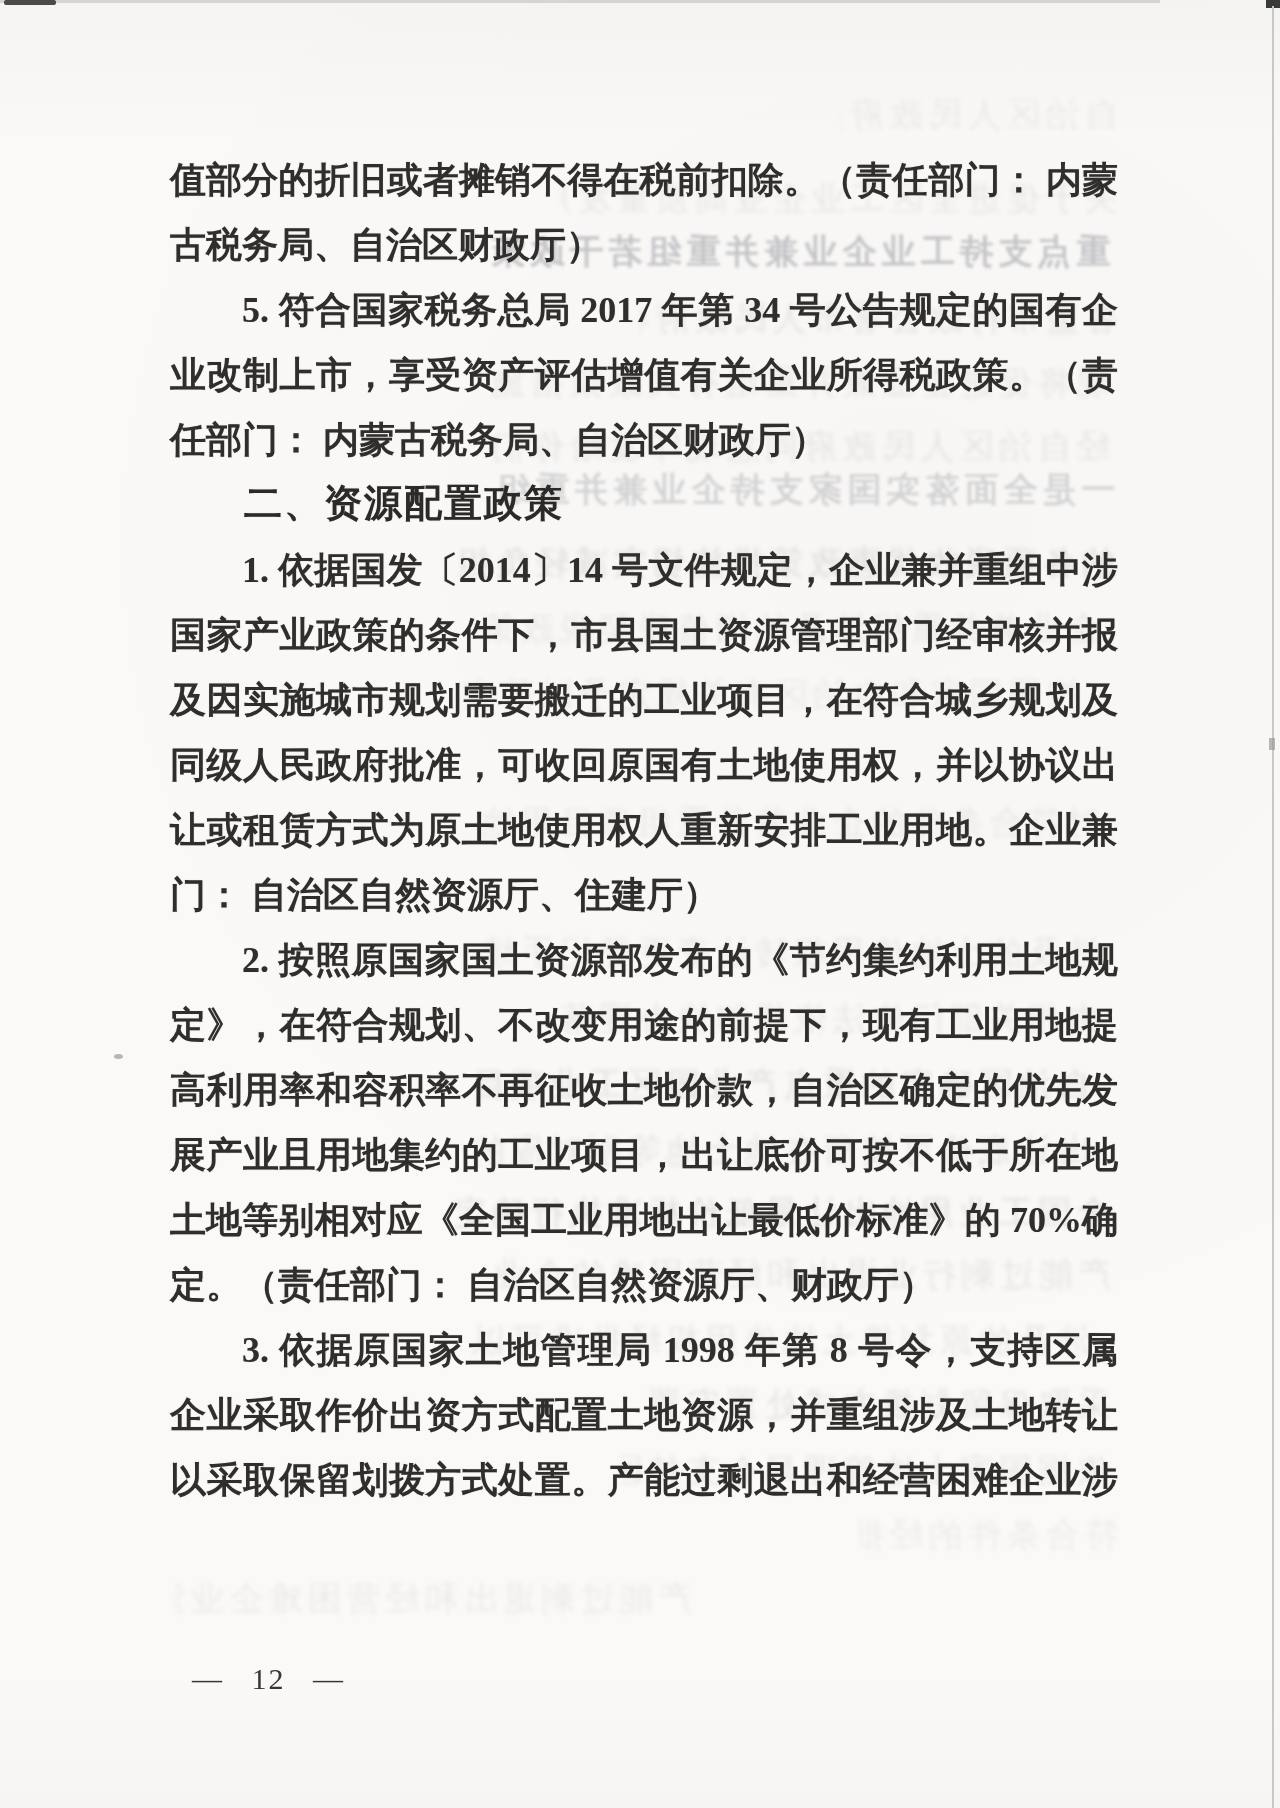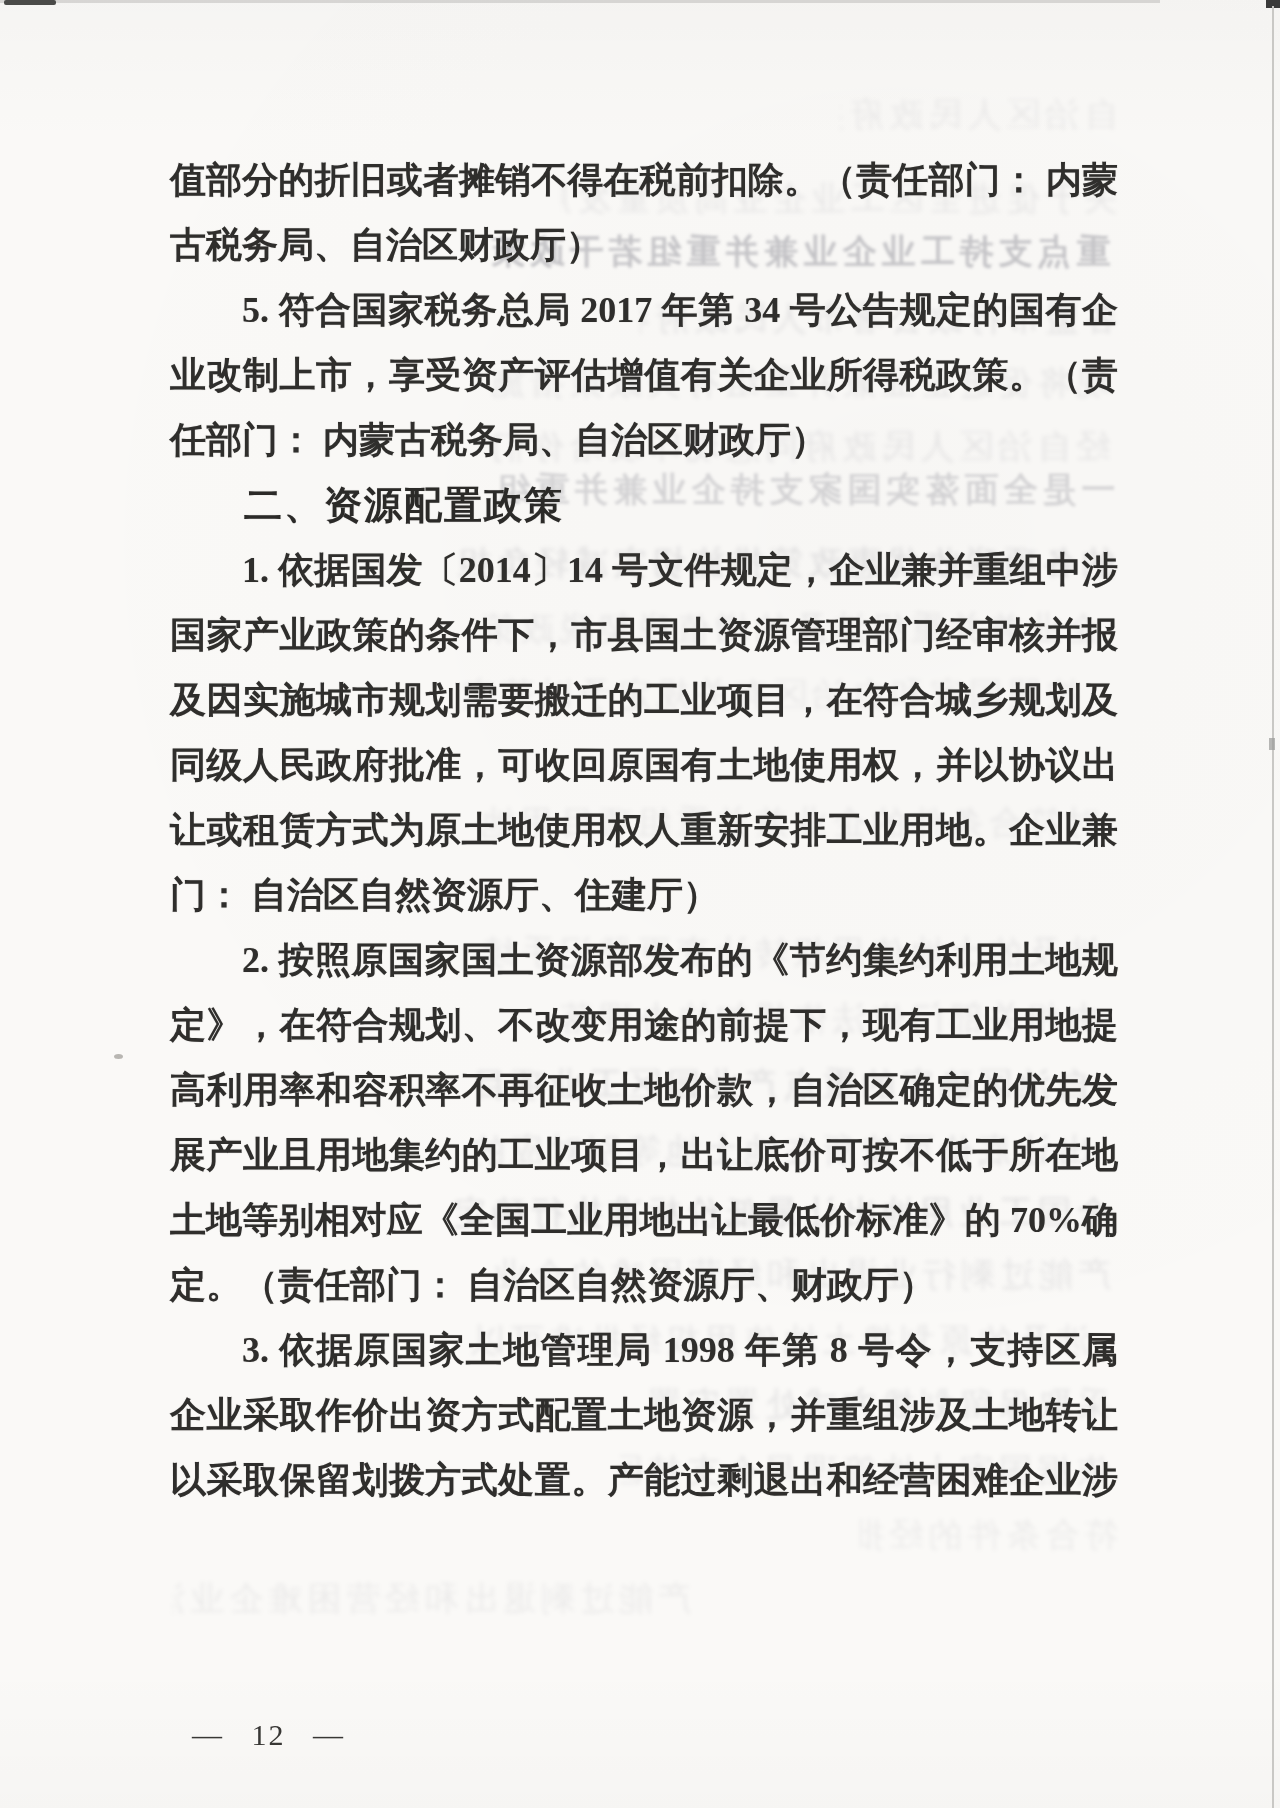--- a/index.html
+++ b/index.html
@@ -24,27 +24,27 @@
   .line.justify{
     white-space:normal;
     text-align:justify;
     text-align-last:justify;
     text-justify:inter-character;
   }
   .line.indent{ text-indent:72px; }
   .heading{
     height:65px;line-height:65px;font-size:38px;
     font-weight:bold;
-    font-family:Liberation Serif, serif;
+    font-family:Liberation Mono, monospace;
     text-indent:74px;
     letter-spacing:2px;
     color:#2b2a28;
   }
   .pagenum{
-    position:absolute;left:192px;top:1718px;
+    position:absolute;left:192px;top:1662px;
     font-size:30px;color:#383735;
     word-spacing:18px;letter-spacing:2px;
   }
   
   .bleed{
     position:absolute;height:46px;line-height:46px;
     font-size:34px;color:#777782;
     transform:scaleX(-1);
     filter:blur(2.2px);
     letter-spacing:5px;

